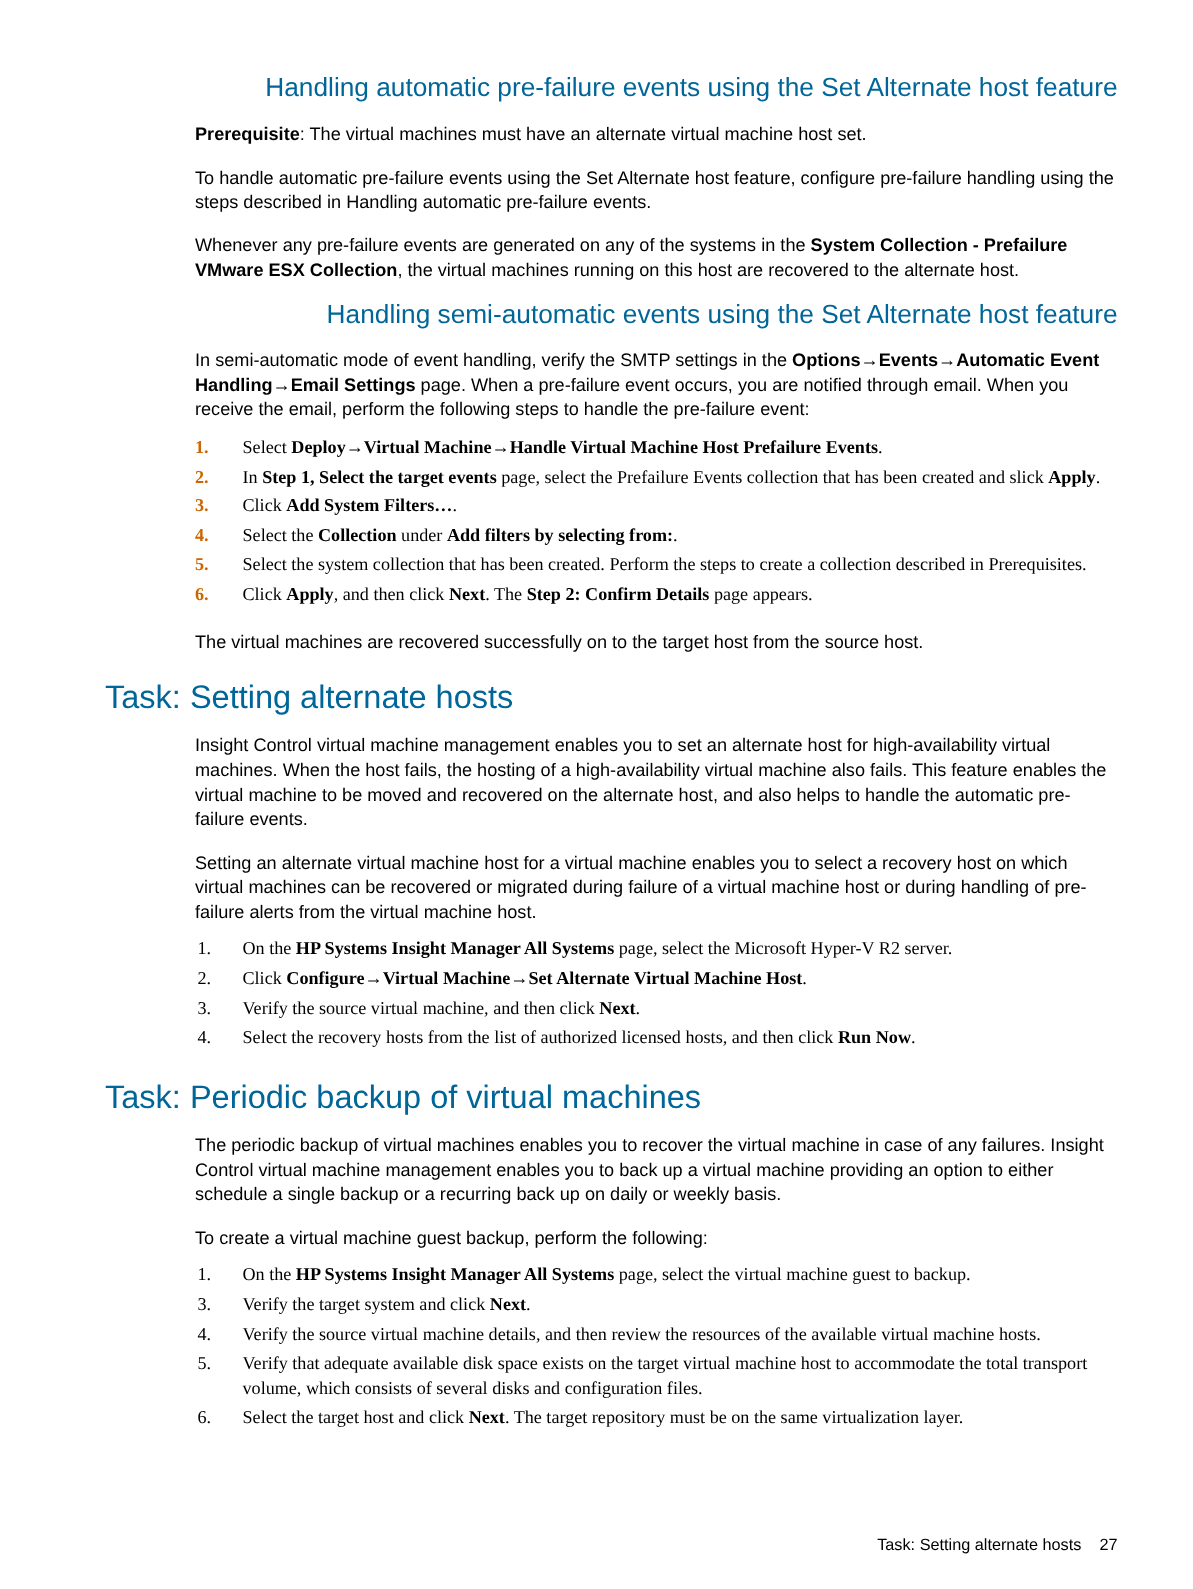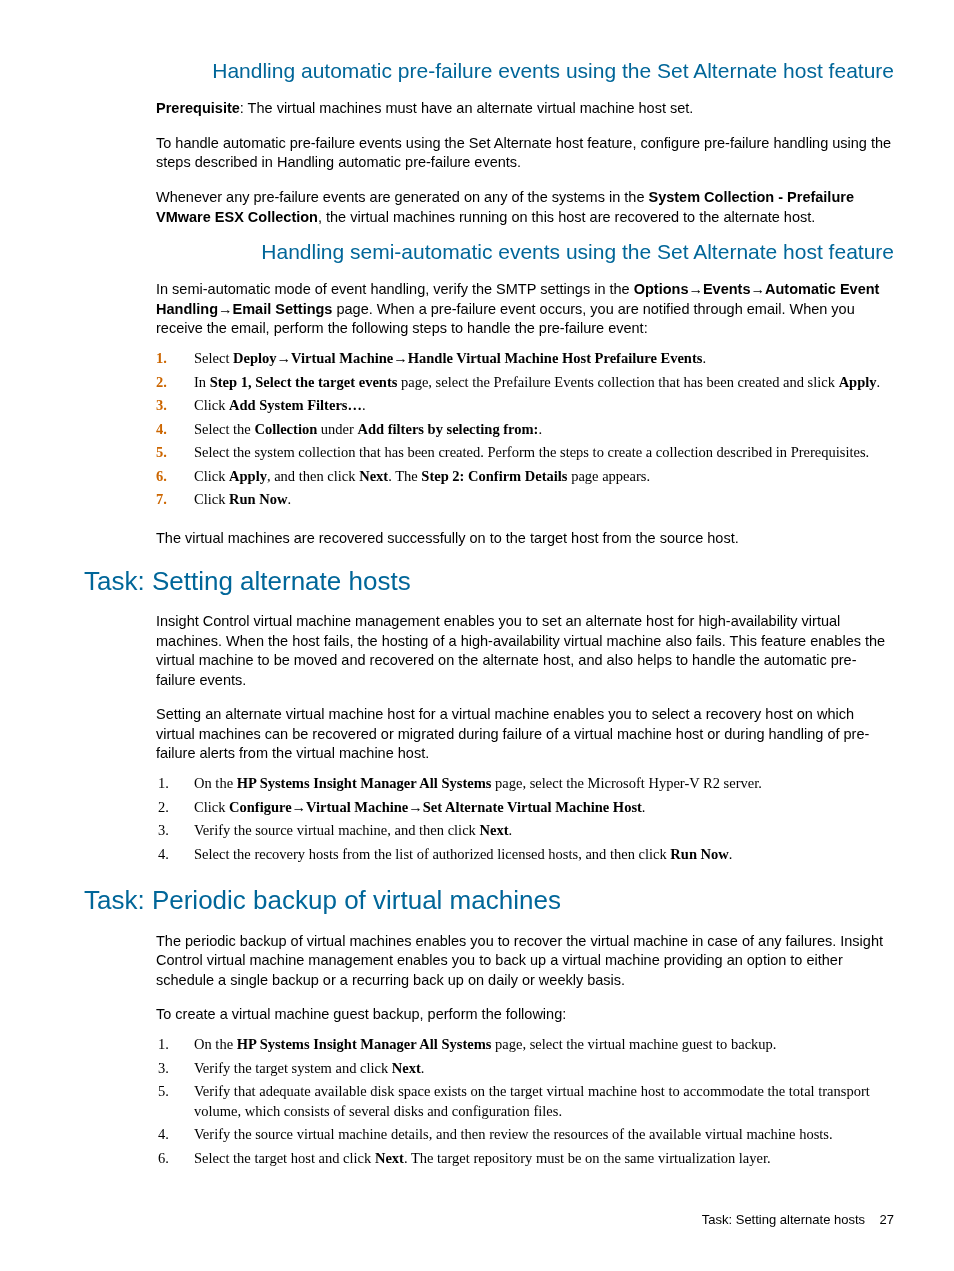--- a/index.html
+++ b/index.html
@@ -73,21 +73,21 @@
     color: #000;
   }
   .link {
     color: #000000;
   }
   b, .bold {
     font-weight: 700;
   }
   .footer {
     position: absolute;
-    bottom: 44px;
+    bottom: 28px;
     right: 60px;
     font-size: 13px;
   }
 </style>
 </head>
 <body>
 
 <div class="page">
 
   <h2 class="h2">Handling automatic pre-failure events using the Set Alternate host feature</h2>
@@ -120,23 +120,20 @@
       </li>
       <li class="bold-num" data-num="4">
         <span>Select the </span><b>Collection</b><span> under </span><b>Add filters by selecting from:</b><span>.</span>
       </li>
       <li class="bold-num" data-num="5">
         <span>Select the system collection that has been created. Perform the steps to create a collection described in </span><span class="link">Prerequisites</span><span>.</span>
       </li>
       <li class="bold-num" data-num="6">
         <span>Click </span><b>Apply</b><span>, and then click </span><b>Next</b><span>. The </span><b>Step 2: Confirm Details</b><span> page appears.</span>
       </li>
-      <li class="bold-num" data-num="7">
-        <span>Click </span><b>Run Now</b><span>.</span>
-      </li>
     </ol>
     <p>The virtual machines are recovered successfully on to the target host from the source host.</p>
   </div>
 
   <h1 class="h1">Task: Setting alternate hosts</h1>
   <div class="body-block">
     <p>Insight Control virtual machine management enables you to set an alternate host for high-availability virtual machines. When the host fails, the hosting of a high-availability virtual machine also fails. This feature enables the virtual machine to be moved and recovered on the alternate host, and also helps to handle the automatic pre-failure events.</p>
     <p>Setting an alternate virtual machine host for a virtual machine enables you to select a recovery host on which virtual machines can be recovered or migrated during failure of a virtual machine host or during handling of pre-failure alerts from the virtual machine host.</p>
     <ol>
       <li class="plain-num" data-num="1">
@@ -158,22 +155,22 @@
   <div class="body-block">
     <p>The periodic backup of virtual machines enables you to recover the virtual machine in case of any failures. Insight Control virtual machine management enables you to back up a virtual machine providing an option to either schedule a single backup or a recurring back up on daily or weekly basis.</p>
     <p>To create a virtual machine guest backup, perform the following:</p>
     <ol>
       <li class="plain-num" data-num="1">
         <span>On the </span><b>HP Systems Insight Manager All Systems</b><span> page, select the virtual machine guest to backup.</span>
       </li>
       <li class="plain-num" data-num="3">
         <span>Verify the target system and click </span><b>Next</b><span>.</span>
       </li>
+      <li class="plain-num" data-num="4">Verify the source virtual machine details, and then review the resources of the available virtual machine hosts.</li>
       <li class="plain-num" data-num="5">Verify that adequate available disk space exists on the target virtual machine host to accommodate the total transport volume, which consists of several disks and configuration files.</li>
-      <li class="plain-num" data-num="4">Verify the source virtual machine details, and then review the resources of the available virtual machine hosts.</li>
       <li class="plain-num" data-num="6">
         <span>Select the target host and click </span><b>Next</b><span>. The target repository must be on the same virtualization layer.</span>
       </li>
     </ol>
   </div>
 
   <div class="footer">
     <span>Task: Setting alternate hosts</span>&nbsp;&nbsp;&nbsp;&nbsp;<span>27</span>
   </div>
 

